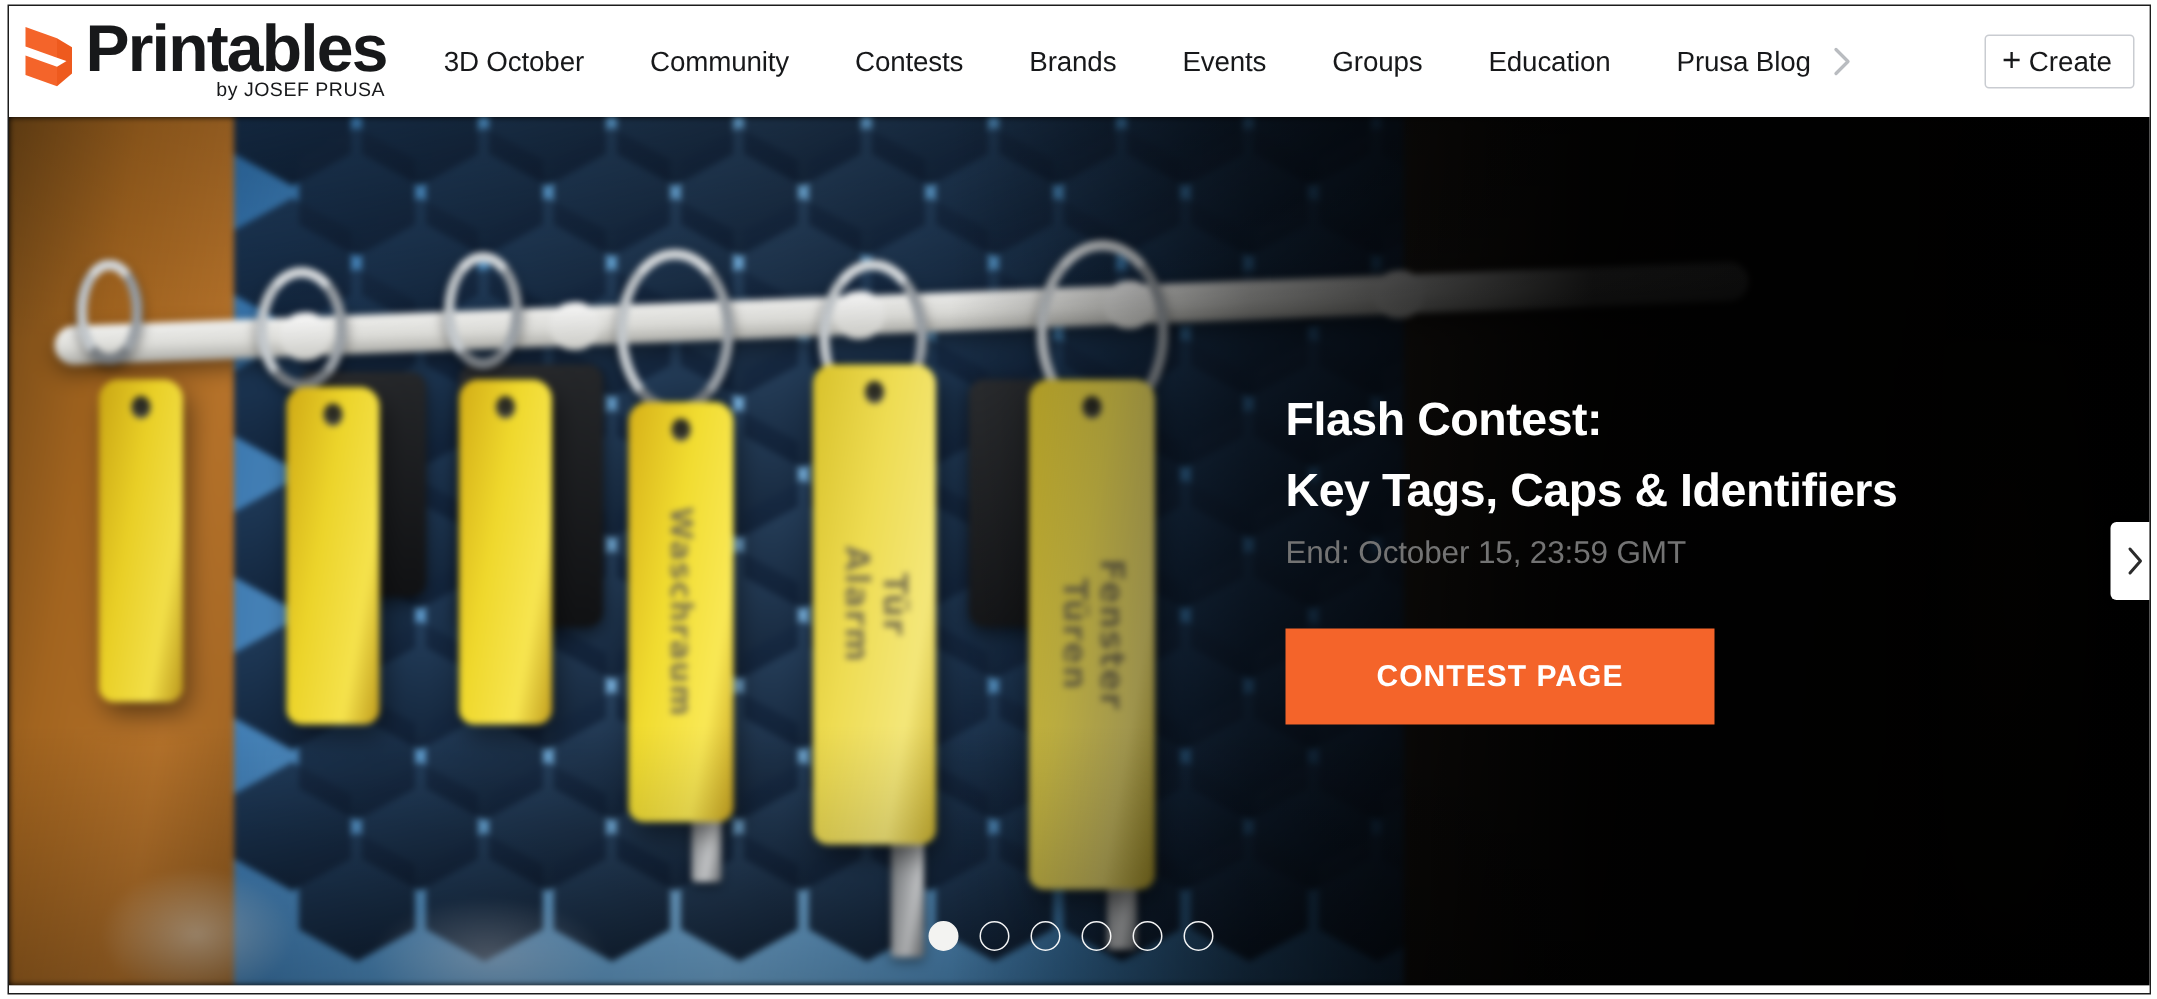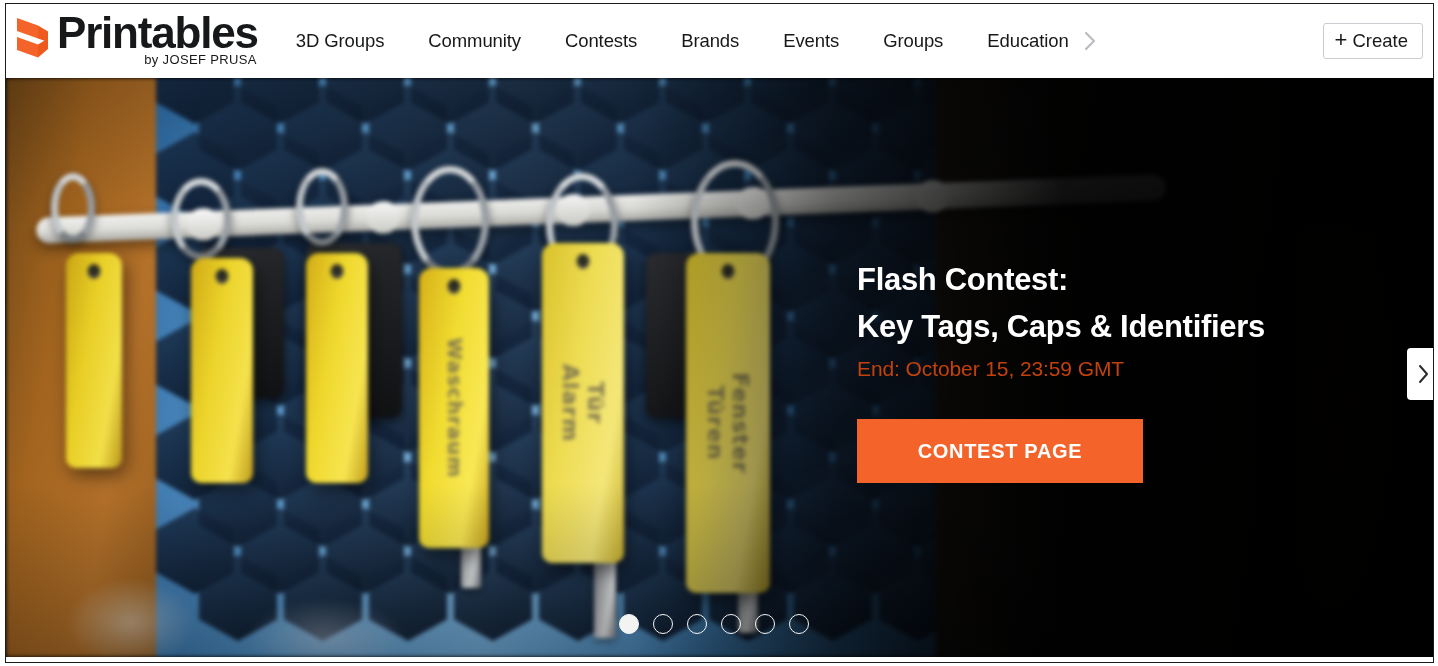--- a/index.html
+++ b/index.html
@@ -280,21 +280,21 @@
     font-weight: bold;
     color: #ffffff;
     letter-spacing: -0.3px;
     line-height: 47px;
     white-space: nowrap;
   }
   #hero-end {
     display: block;
     margin-top: 7px;
     font-size: 21px;
-    color: #c2410c;
+    color: #737373;
     letter-spacing: -0.1px;
     white-space: nowrap;
   }
   #hero-cta {
     display: inline-flex;
     align-items: center;
     justify-content: center;
     margin-top: 38px;
     width: 286px;
     height: 64px;
@@ -369,27 +369,28 @@
           <polygon points="23,28.5 33,22.5 33,33 23,41.5" fill="#ee5a1e"></polygon>
         </svg>
       </span>
       <span id="logo-word">
         <span id="logo-name">Printables</span>
         <span id="logo-sub">by JOSEF PRUSA</span>
       </span>
     </a>
 
     <nav id="nav">
-      <span class="nav-item">3D Groups</span>
+      <span class="nav-item">3D October</span>
       <span class="nav-item">Community</span>
       <span class="nav-item">Contests</span>
       <span class="nav-item">Brands</span>
       <span class="nav-item">Events</span>
       <span class="nav-item">Groups</span>
       <span class="nav-item">Education</span>
+      <span class="nav-item">Prusa Blog</span>
       <span id="nav-overflow">
         <svg width="16" height="26" viewBox="0 0 16 26">
           <polyline points="4,5 12,13 4,21" fill="none" stroke="#b9bcc0" stroke-width="2.2" stroke-linecap="round" stroke-linejoin="round"></polyline>
         </svg>
       </span>
     </nav>
 
     <button id="create-button">
       <span id="create-plus">+</span>
       <span>Create</span>

